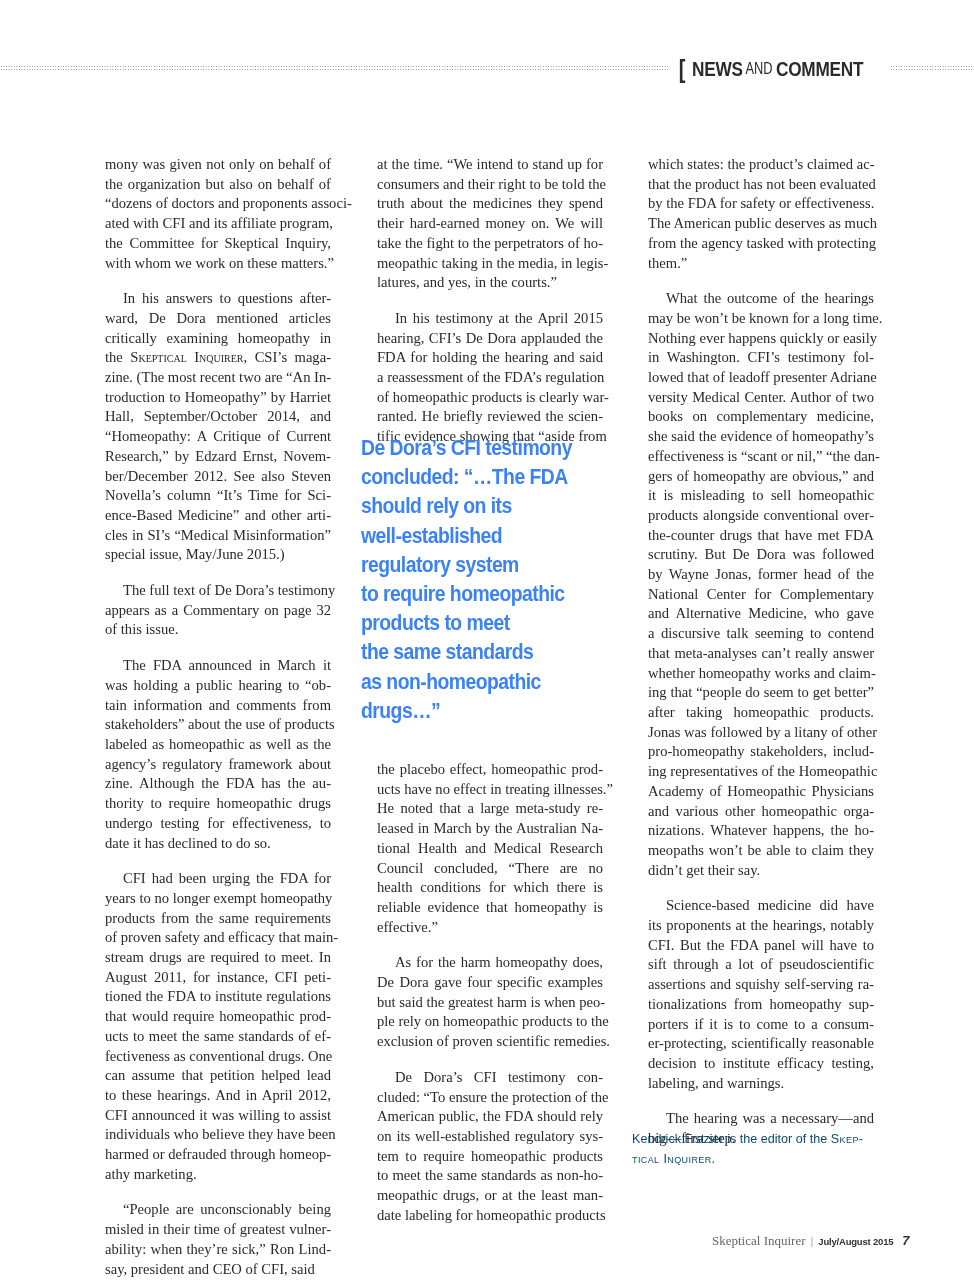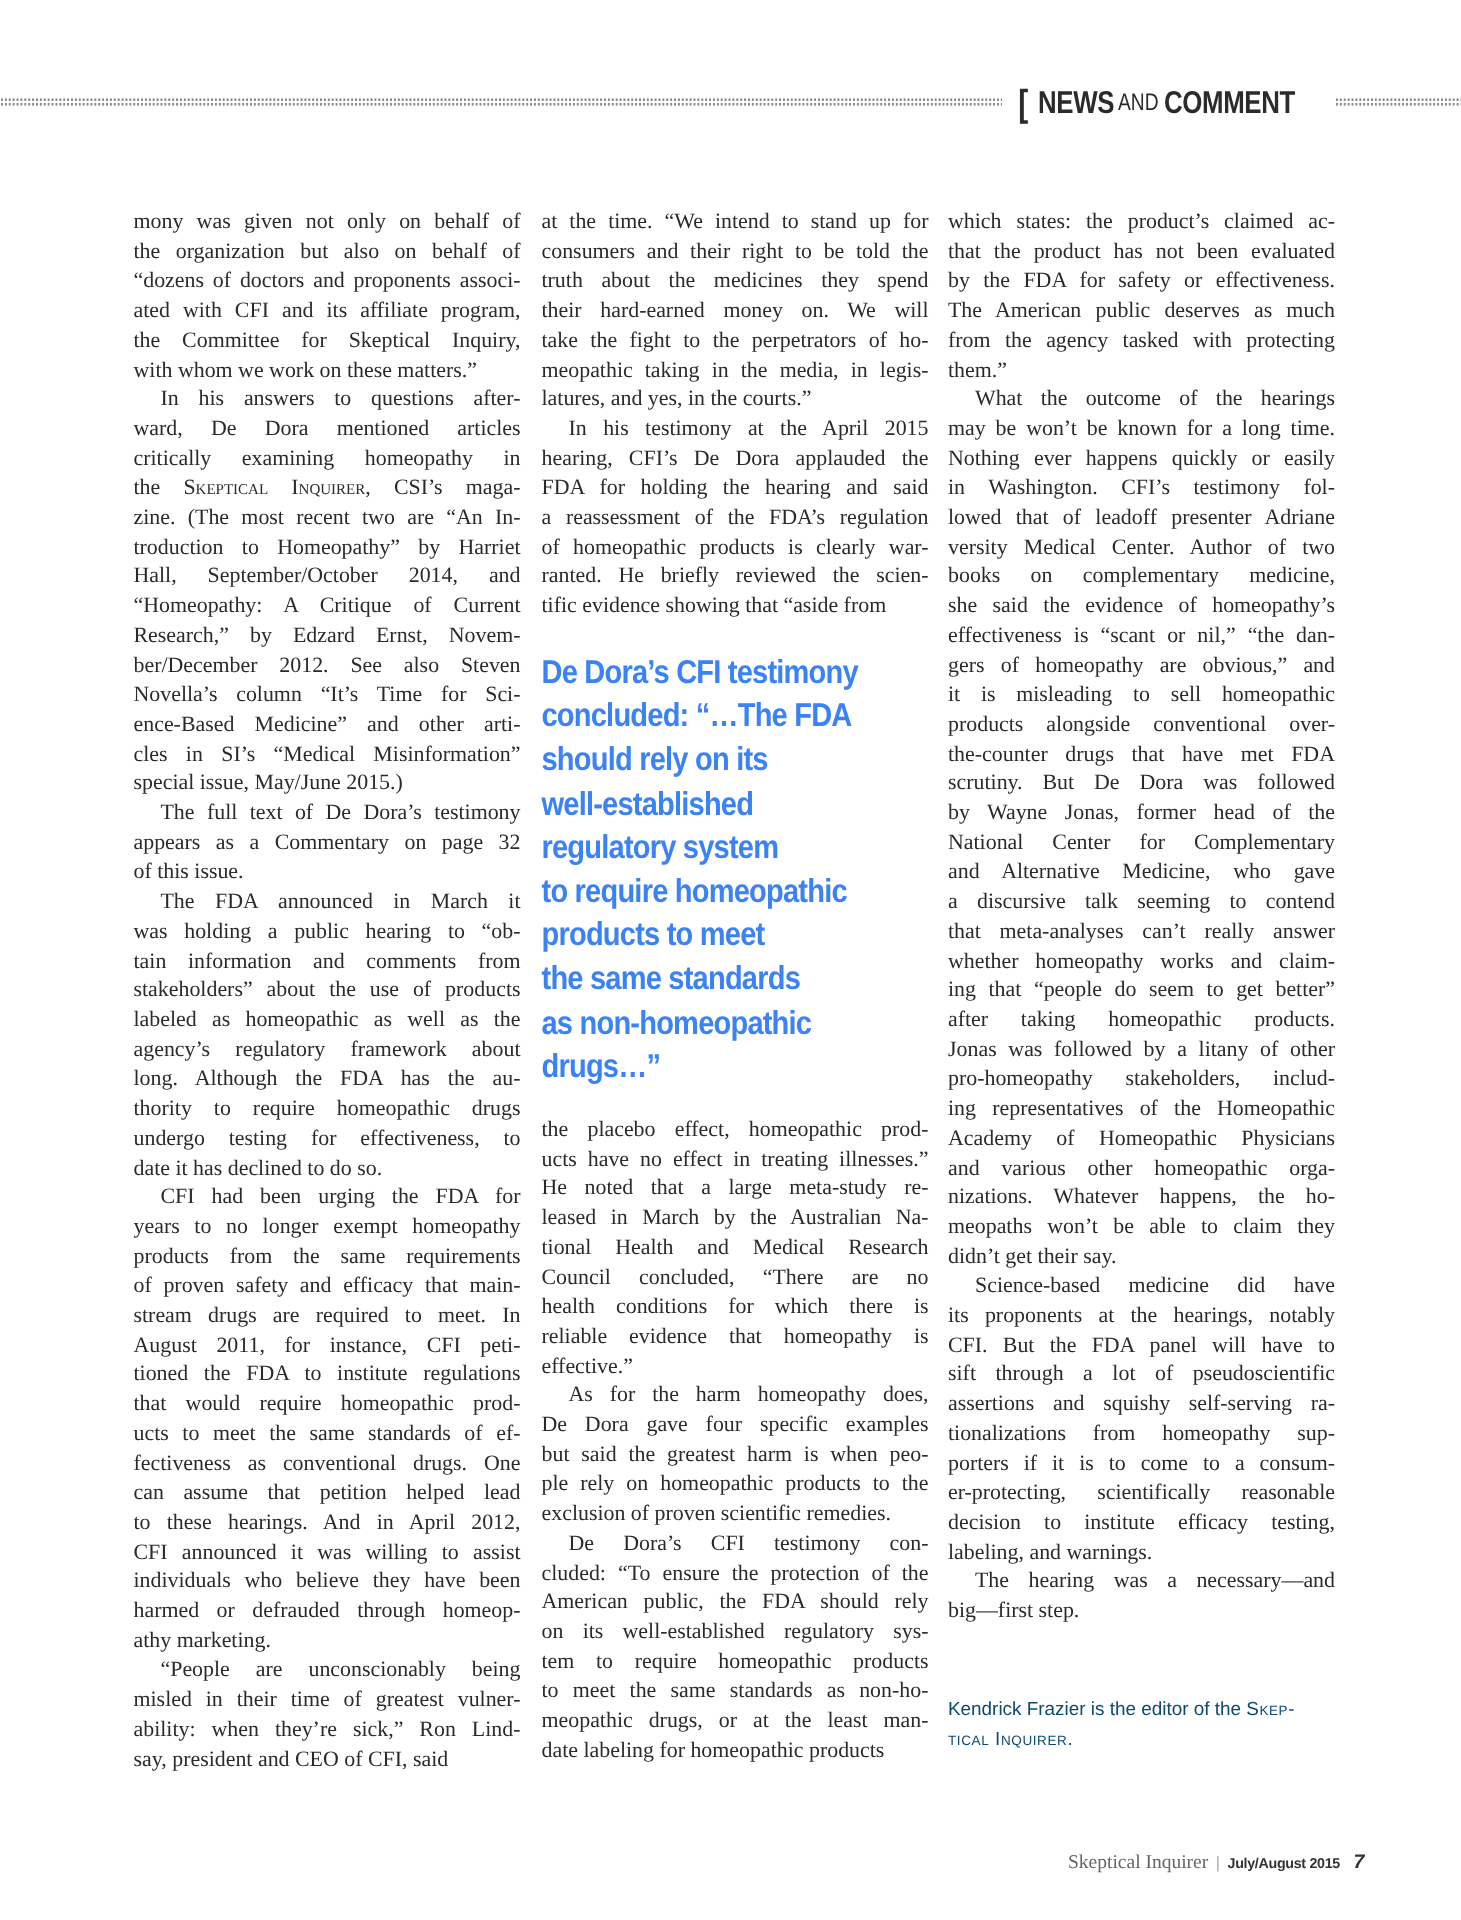--- a/index.html
+++ b/index.html
@@ -15,21 +15,21 @@
     font-family: "Liberation Sans", "DejaVu Sans", sans-serif; color: #2b2b2b; white-space: nowrap; }
   .bracket { font-weight: bold; font-size: 25px; margin-right: 6px; transform: scaleX(0.8); display: inline-block; line-height: 1; }
   .sl-bold { font-weight: bold; font-size: 21px; letter-spacing: -0.3px; transform: scaleX(0.82); transform-origin: left; display: inline-block; }
   .sl-thin { font-size: 16px; margin: 0 4px 0 -12px; transform: scaleX(0.8); display: inline-block; }
   .sl-bold2 { font-weight: bold; font-size: 21px; letter-spacing: -0.3px; transform: scaleX(0.82); transform-origin: left; display: inline-block; margin-left: -4px; }
 
   .col { position: absolute; top: 139px; width: 258px; font-size: 14.6px; line-height: 19.7px; }
   .col1 { left: 89px; }
   .col2 { left: 361px; }
   .col3 { left: 632px; }
-  .col p { margin: 0; text-align: justify; text-align-last: left; hyphens: manual; }
+  .col p { margin: 16px; text-align: justify; text-align-last: left; hyphens: manual; }
   .line { display: block; text-align: justify; text-align-last: justify; white-space: nowrap; }
   .line.last { text-align-last: left; }
   .ind-line { padding-left: 18px; }
   .sc { font-variant: small-caps; }
 
   .pullquote { position: absolute; left: 361px; top: 433px; width: 262px;
     font-family: "Liberation Sans", "DejaVu Sans", sans-serif; font-weight: bold; font-size: 22px; line-height: 29.2px;
     color: #3b82f6; letter-spacing: -0.6px; }
   .pullquote span { display: block; white-space: nowrap; transform: scaleX(0.88); transform-origin: left; }
 
@@ -87,21 +87,21 @@
       <span class="line">appears as a Commentary on page 32</span>
       <span class="line last">of this issue.</span>
     </p>
     <p>
       <span class="line ind-line">The FDA announced in March it</span>
       <span class="line">was holding a public hearing to “ob-</span>
       <span class="line">tain information and comments from</span>
       <span class="line">stakeholders” about the use of products</span>
       <span class="line">labeled as homeopathic as well as the</span>
       <span class="line">agency’s regulatory framework about</span>
-      <span class="line">long. Although the FDA has the au-</span>
+      <span class="line">zine. Although the FDA has the au-</span>
       <span class="line">thority to require homeopathic drugs</span>
       <span class="line">undergo testing for effectiveness, to</span>
       <span class="line last">date it has declined to do so.</span>
     </p>
     <p>
       <span class="line ind-line">CFI had been urging the FDA for</span>
       <span class="line">years to no longer exempt homeopathy</span>
       <span class="line">products from the same requirements</span>
       <span class="line">of proven safety and efficacy that main-</span>
       <span class="line">stream drugs are required to meet. In</span>

